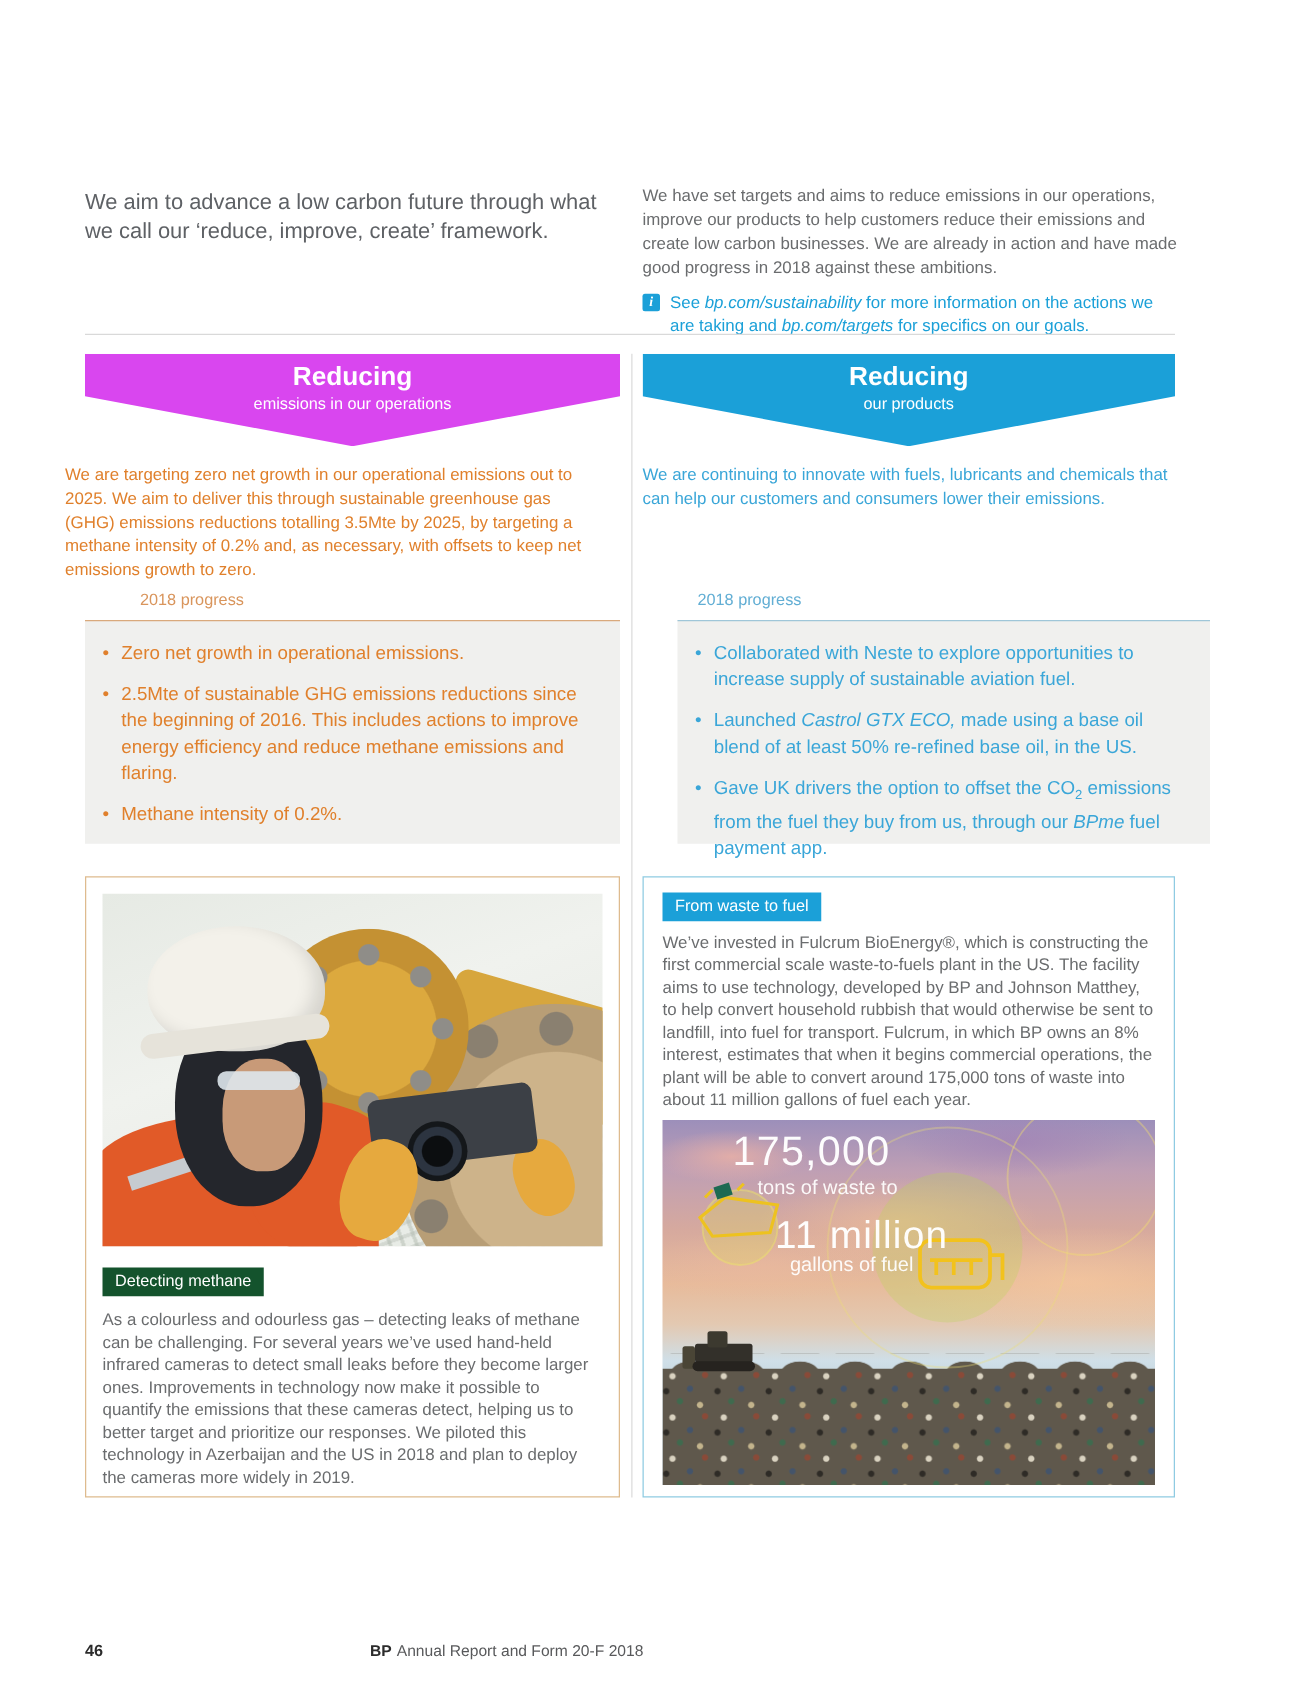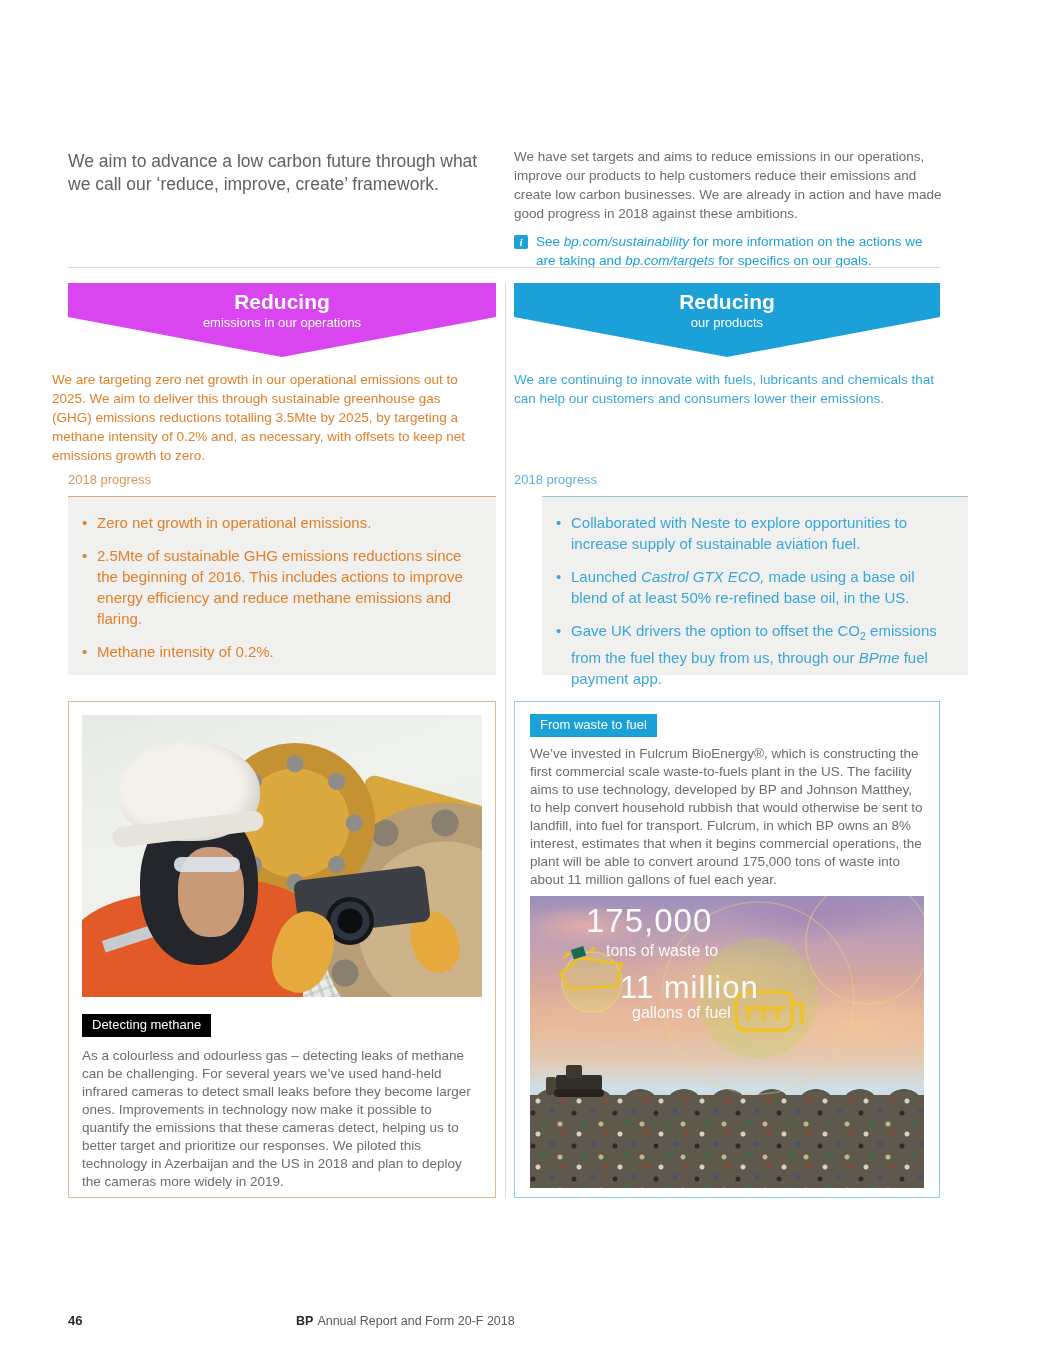--- a/index.html
+++ b/index.html
@@ -25,39 +25,39 @@
           clip-path:polygon(0 0,100% 0,100% 46%,50% 100%,0 46%);}
   .banner.orange{background:#d946ef;}
   .banner.blue{background:#1ba0d8;}
   .banner-title{font-size:21px;font-weight:bold;padding-top:7px;}
   .banner-sub{font-size:13px;margin-top:1px;}
 
   .col-intro{font-size:13.5px;line-height:19px;}
   .col-intro.orange-t{color:#e0802c;}
   .col-intro.blue-t{color:#3aa6d8;}
 
-  .progress-label{font-size:13px;}
+  .progress-label{font-size:13px;margin-left:44px;}
   .progress-label.orange-t{color:#d9955c;}
   .progress-label.blue-t{color:#62aed4;}
 
   .progress-box{background:#f0f0ee;box-sizing:border-box;padding:15px 16px 0 12px;}
   .progress-box.orange-b{border-top:1px solid #d9a97c;}
   .progress-box.blue-b{border-top:1px solid #9fc6d8;}
   .bullets{list-style:none;margin:0;padding:0;font-size:15px;line-height:21px;}
   .bullets li{position:relative;padding-left:17px;margin-bottom:12px;}
   .bullets li::before{content:"\2022";position:absolute;left:2px;top:0;}
   .bullets.orange-t{color:#e0802c;}
   .bullets.blue-t{color:#3aa6d8;}
 
   
   .feature{box-sizing:border-box;background:#fff;}
   .feature.tan{border:1px solid #debb8e;padding:13px;}
   .feature.blueb{border:1px solid #8fcbe2;padding:12px 15px;}
   .tag{display:inline-block;color:#fff;font-size:13px;padding:3px 10px 5px;}
-  .tag.orange{background:#000000;}
+  .tag.orange{background:#14532d;}
   .tag.blue{background:#1ba0d8;}
   .feature-body{font-size:13.5px;line-height:18px;color:#6a6c6e;}
   .feature.tan .tag{margin-top:17px;}
   .feature.tan .feature-body{margin-top:10px;}
   .feature.blueb .feature-body{margin-top:8px;}
 
   
   .photo{position:relative;width:400px;height:282px;overflow:hidden;
          background:linear-gradient(160deg,#e6eae4 0%,#f0f2ee 40%,#e3e6e1 100%);}
   .ph-grate{position:absolute;right:0;bottom:0;width:72%;height:48%;opacity:.75;

